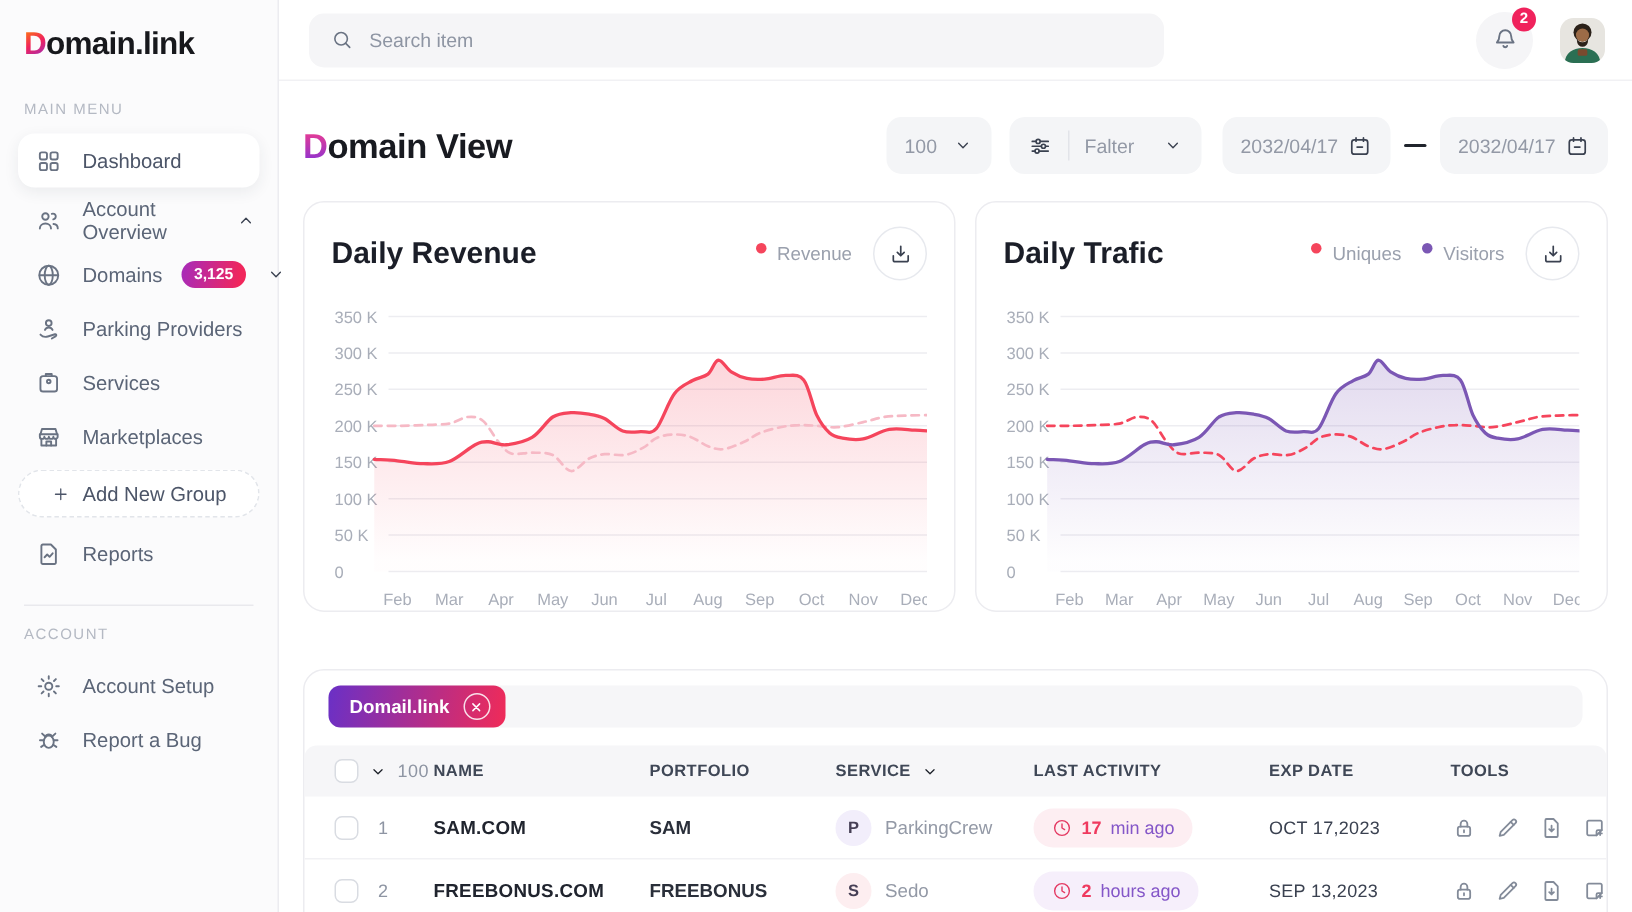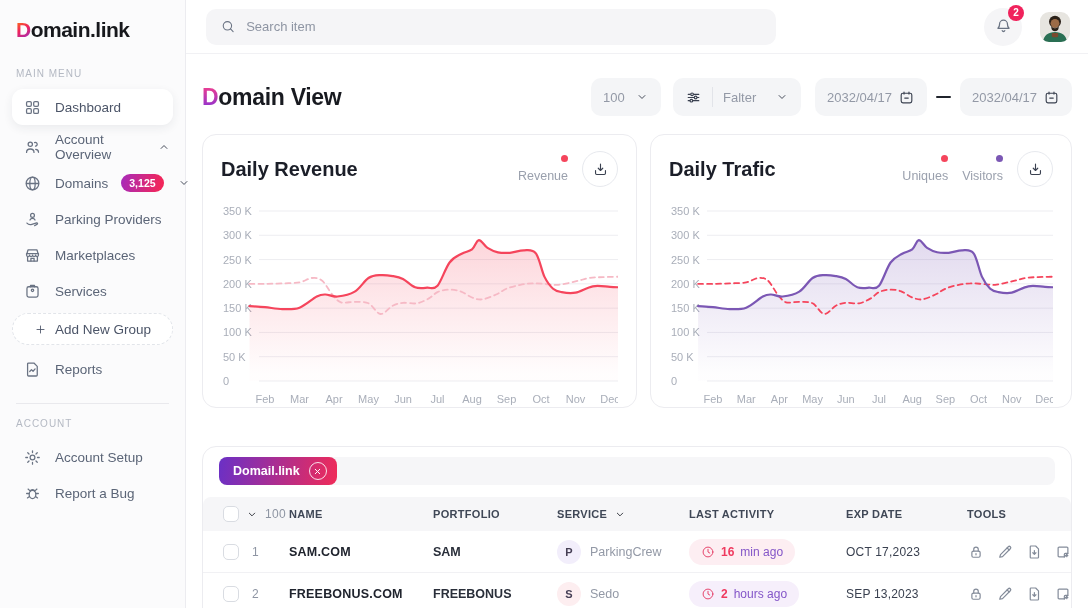--- a/index.html
+++ b/index.html
@@ -48,21 +48,21 @@
   .dates { display:flex; align-items:center; margin-left:14px; }
 
   
   .charts-row { display:flex; gap:13px; }
   .card { background:#fff; border:1px solid #ececf0; border-radius:14px; }
   .chart-card { padding:16px 18px 6px; height:274px; }
   .chart-card.left { width:435px; flex:0 0 435px; }
   .chart-card.right { flex:1; min-width:0; }
   .chart-head { display:flex; align-items:center; margin-bottom:8px; }
   .chart-title { font-size:20px; font-weight:700; color:#1b1e28; flex:1; }
-  .legend { display:flex; align-items:flex-end; gap:7px; margin-right:14px; font-size:12.5px; color:#9aa0ad;flex-direction:column; }
+  .legend { display:flex; align-items:flex-start; gap:7px; margin-right:14px; font-size:12.5px; color:#9aa0ad; }
   .legend .dot { width:7px; height:7px; border-radius:50%; }
   .dl-btn { width:36px; height:36px; border:1px solid #e7e9ee; border-radius:50%; background:#fff; display:flex; align-items:center; justify-content:center; cursor:pointer; }
   .dl-btn .ic { width:17px; height:17px; color:#3a4150; }
   .chart-box { width:100%; height:215px; }
 
   
   .table-card { margin-top:38px; height:200px; overflow:hidden; }
   .chip-bar { margin:10px 16px 12px; height:28px; background:#f6f6f8; border-radius:8px; position:relative; }
   .chip { position:absolute; left:0; top:0; height:28px; display:flex; align-items:center; gap:9px; padding:0 10px 0 14px; border-radius:8px; background:linear-gradient(100deg,#6a30c6 0%,#f02b58 100%); color:#fff; font-size:12.5px; font-weight:700; cursor:pointer; }
   .chip-x { width:18px; height:18px; border:1.2px solid rgba(255,255,255,.85); border-radius:50%; display:flex; align-items:center; justify-content:center; cursor:pointer; }
@@ -150,38 +150,38 @@
           <path d="M8.8 12.6c.6-1.4 1.8-2.1 3.2-2.1s2.6.7 3.2 2.1"></path>
           <path d="M5 16.5c1.6 1.8 4 2.3 6.2 1.6l6-1.9c1-.3 1.6.9.8 1.6l-3.4 2"></path>
         </svg>
       </span>
     <span>Parking Providers</span>
   </div>
 
   <div class="side-item">
     <span class="ic">
         <svg class="ic-svg" viewBox="0 0 24 24">
+          <rect x="5" y="6" width="14" height="13" rx="2.2"></rect>
+          <path d="M9.5 6V4.2h5V6"></path>
+          <circle cx="12" cy="10.5" r="1.5"></circle>
+        </svg>
+      </span>
+    <span>Services</span>
+  </div>
+
+  <div class="side-item">
+    <span class="ic">
+        <svg class="ic-svg" viewBox="0 0 24 24">
           <path d="M5 9.5L6.3 5h11.4L19 9.5"></path>
           <path d="M4.5 9.5h15v2a1.8 1.8 0 0 1-3.6 0 1.9 1.9 0 0 1-3.8 0 1.9 1.9 0 0 1-3.8 0 1.8 1.8 0 0 1-3.8 0z"></path>
           <path d="M5.8 13.4V19h12.4v-5.6"></path>
           <path d="M10 19v-3.4h4V19"></path>
         </svg>
       </span>
     <span>Marketplaces</span>
-  </div>
-
-  <div class="side-item">
-    <span class="ic">
-        <svg class="ic-svg" viewBox="0 0 24 24">
-          <rect x="5" y="6" width="14" height="13" rx="2.2"></rect>
-          <path d="M9.5 6V4.2h5V6"></path>
-          <circle cx="12" cy="10.5" r="1.5"></circle>
-        </svg>
-      </span>
-    <span>Services</span>
   </div>
 
 
   <div class="add-group">
     <span class="ic" style="width:13px;height:13px;color:#4c5568;display:flex;">
         <svg class="ic-svg" viewBox="0 0 24 24">
           <path d="M12 5.5v13M5.5 12h13"></path>
         </svg>
       </span>
     <span>Add New Group</span>
@@ -459,21 +459,21 @@
         <div class="cell-service">
           <span class="svc-circle" style="background: rgb(242, 238, 251);">P</span>
           <span>ParkingCrew</span>
         </div>
         <div>
           <span class="pill" style="background: rgb(253, 238, 242);">
             <span class="ic"><svg class="ic-svg" viewBox="0 0 24 24">
                   <circle cx="12" cy="12" r="8.4"></circle>
                   <path d="M12 7.4V12l3 1.8"></path>
                 </svg></span>
-            <span class="val">16</span>
+            <span class="val">17</span>
             <span class="unit">min ago</span>
           </span>
         </div>
         <div class="cell-exp">OCT 17,2023</div>
         <div class="tools">
           <span class="tool-btn">
               <svg class="ic-svg" viewBox="0 0 24 24">
                 <rect x="6.5" y="10.8" width="11" height="8.2" rx="2"></rect>
                 <path d="M9 10.8V8.4a3 3 0 0 1 6 0v2.4M12 14v1.8"></path>
               </svg>

